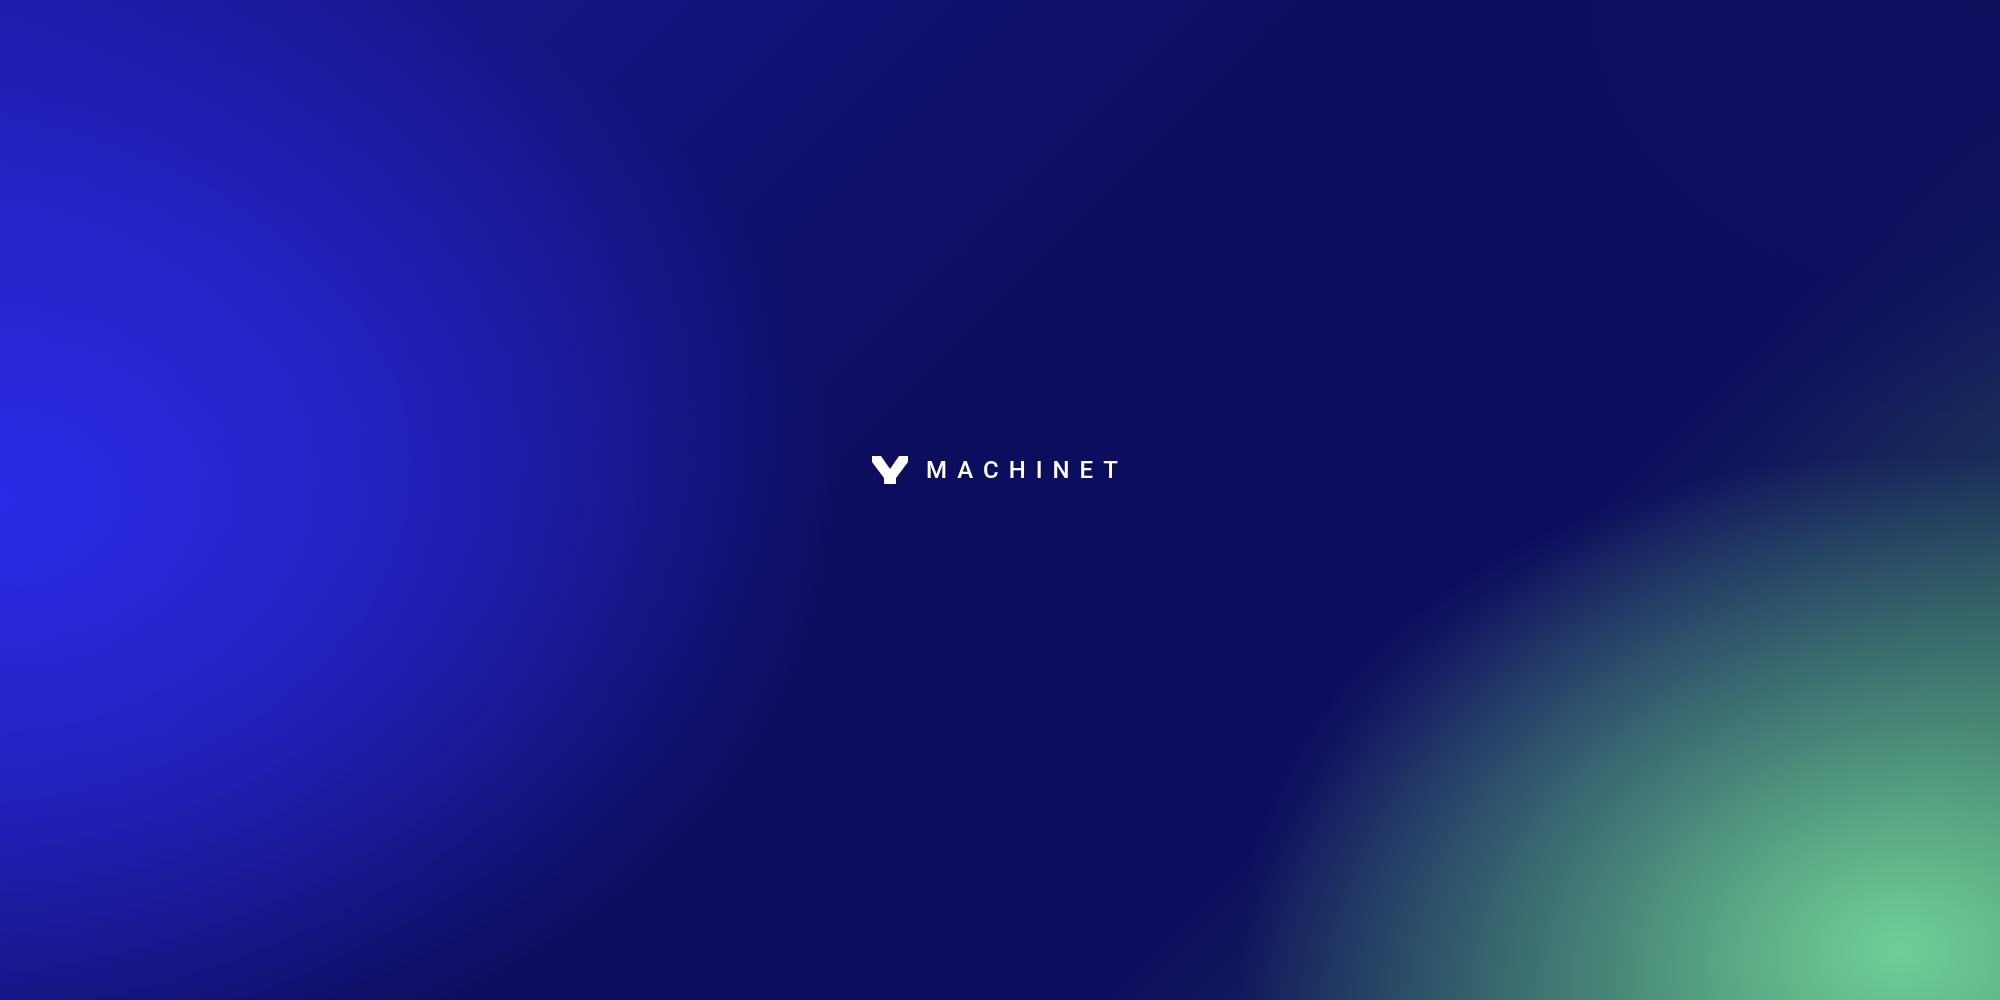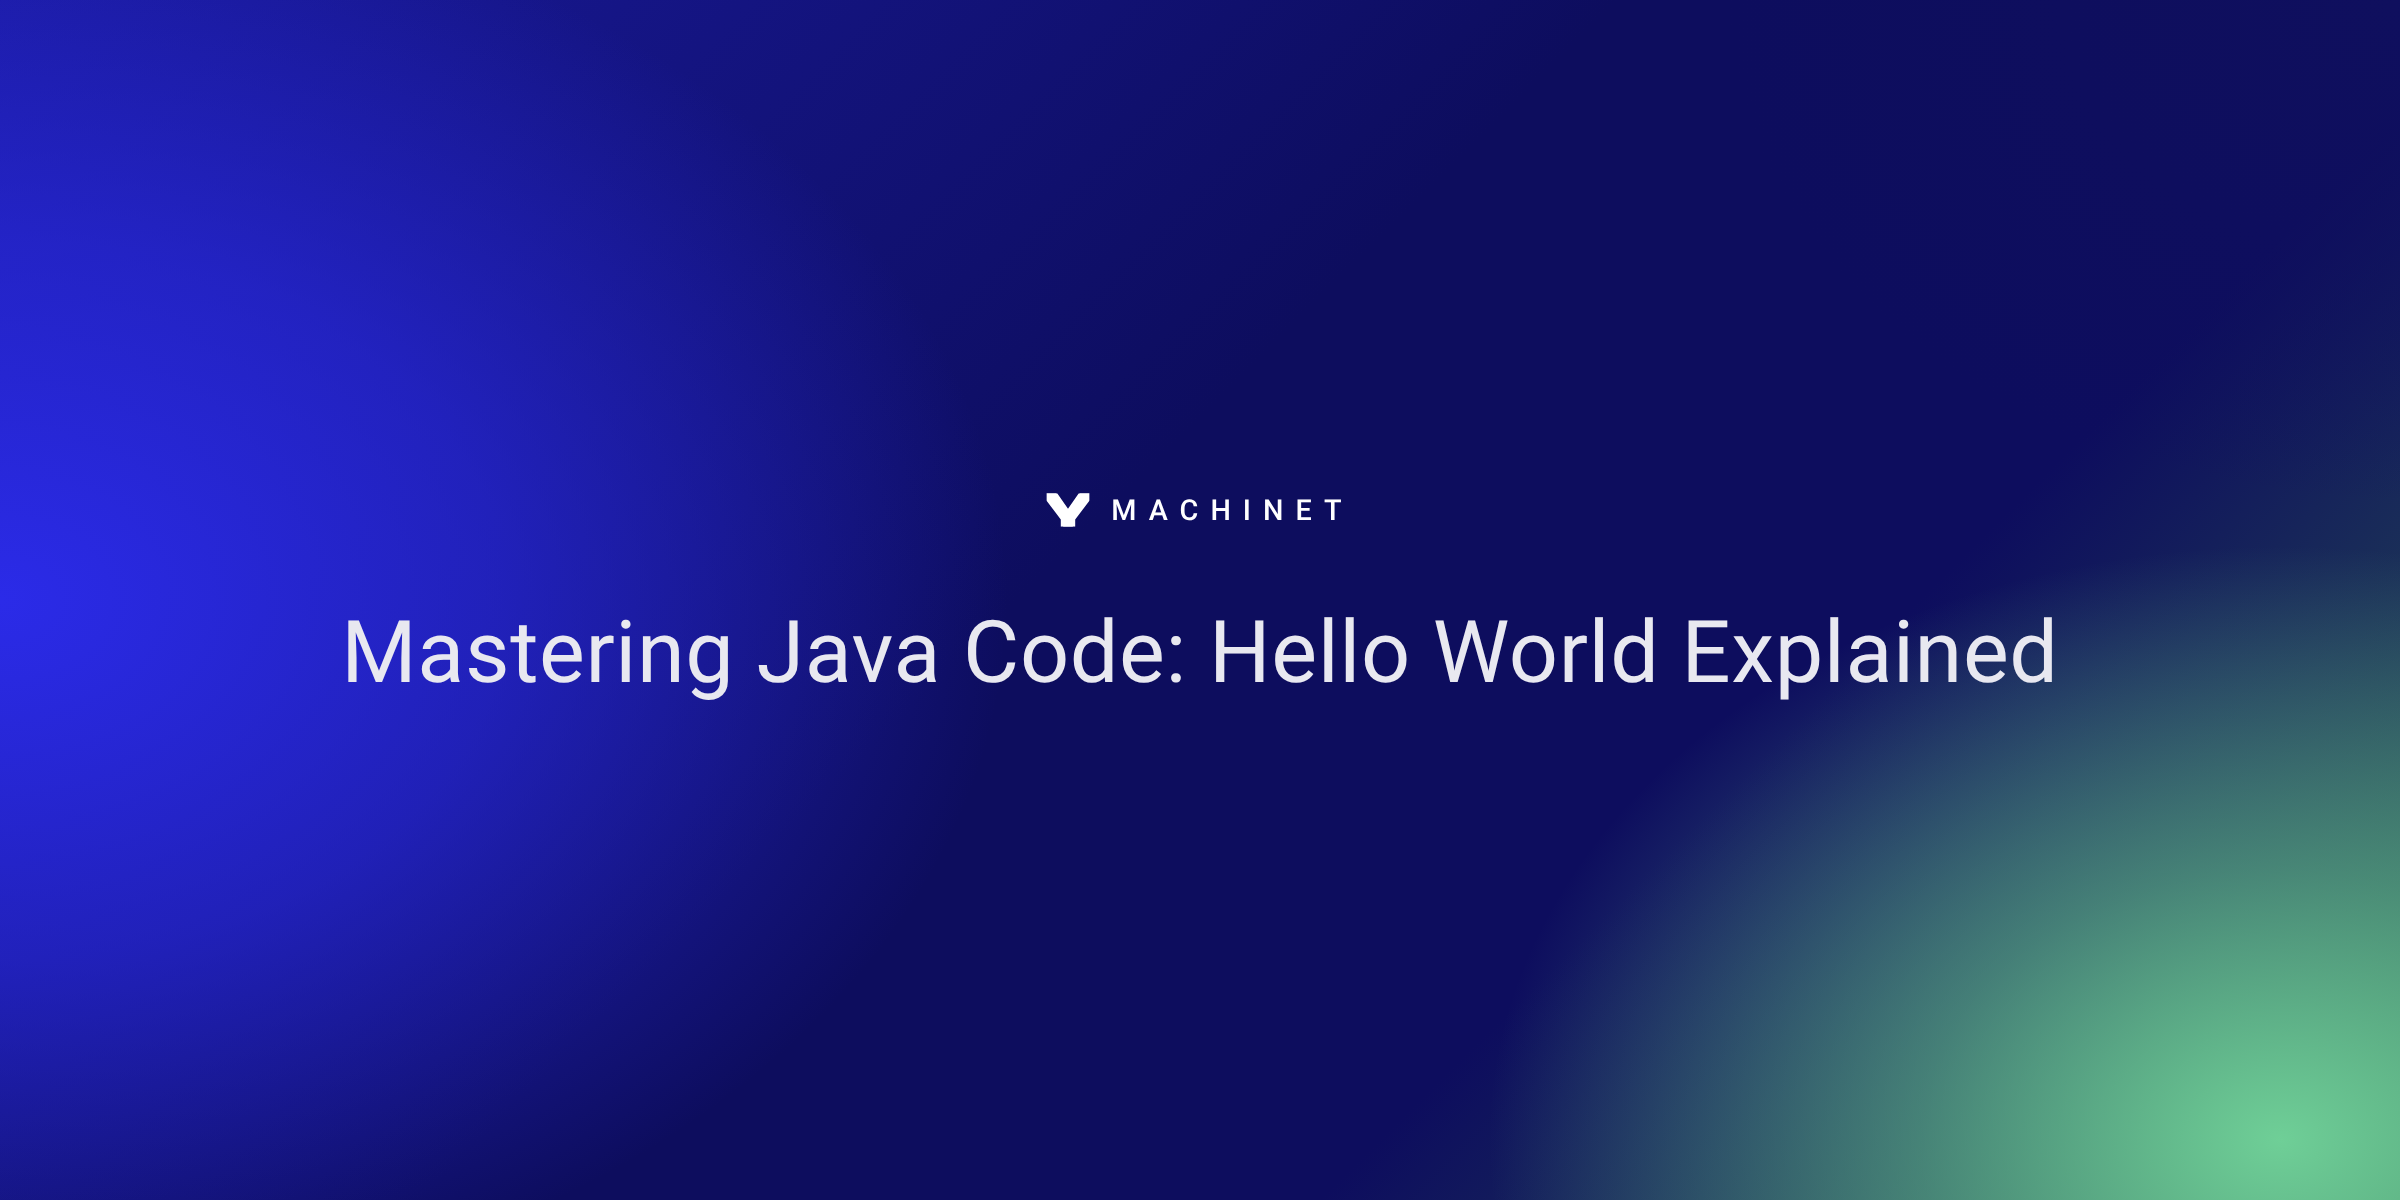--- a/index.html
+++ b/index.html
@@ -68,14 +68,13 @@
 <div class="hero">
   <div class="logo-row">
     <span class="logo-icon">
       <svg viewBox="0 0 36 28">
         <path d="M 0 0 L 8 0 L 18 14 L 28 0 L 36 0 L 36 6 L 24 22 L 24 28 L 12 28 L 12 22 L 0 6 Z M 10 4 L 18 15 L 26 4 L 30 4 L 20 18 L 20 24 L 16 24 L 16 18 L 6 4 Z" fill="#ffffff"></path>
         <path d="M 0 0 L 9 0 L 18 13 L 27 0 L 36 0 L 22 20 L 22 28 L 14 28 L 14 20 Z" fill="#ffffff"></path>
       </svg>
     </span>
     <span class="brand-name">MACHINET</span>
   </div>
-  <h1 class="title">Mastering Java Code: Hello World Explained</h1>
 </div>
 
 </body></html>

